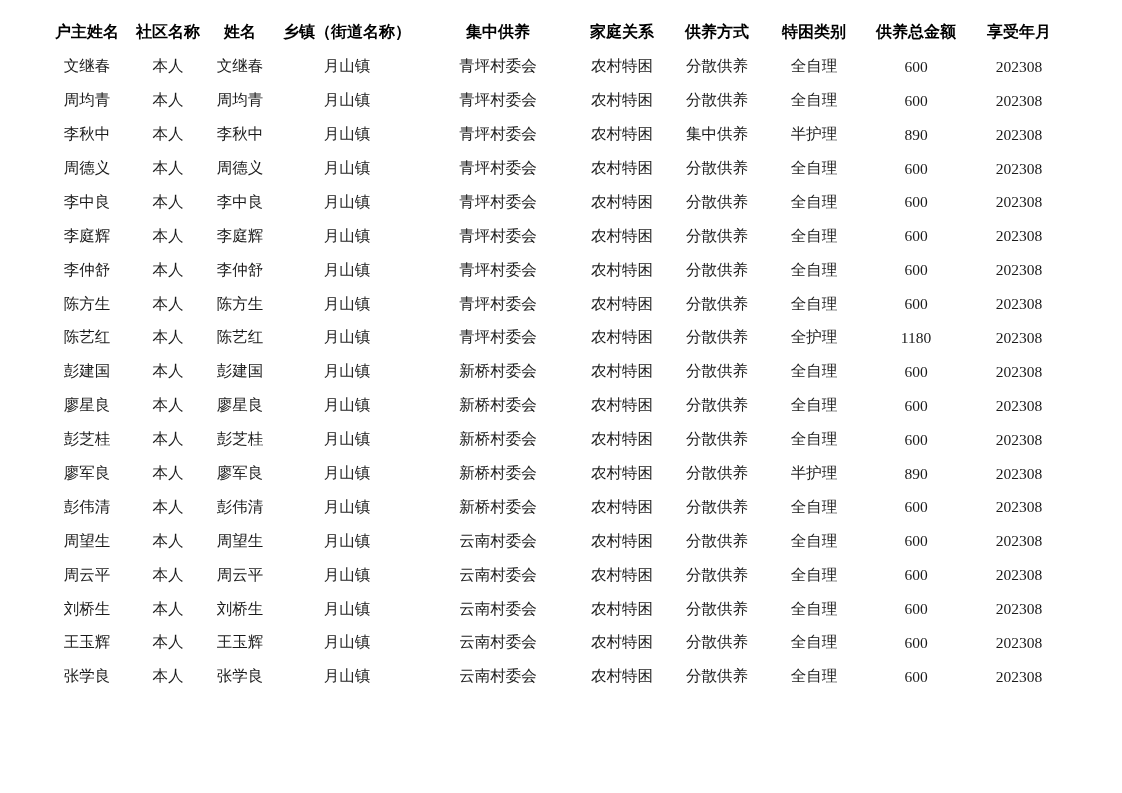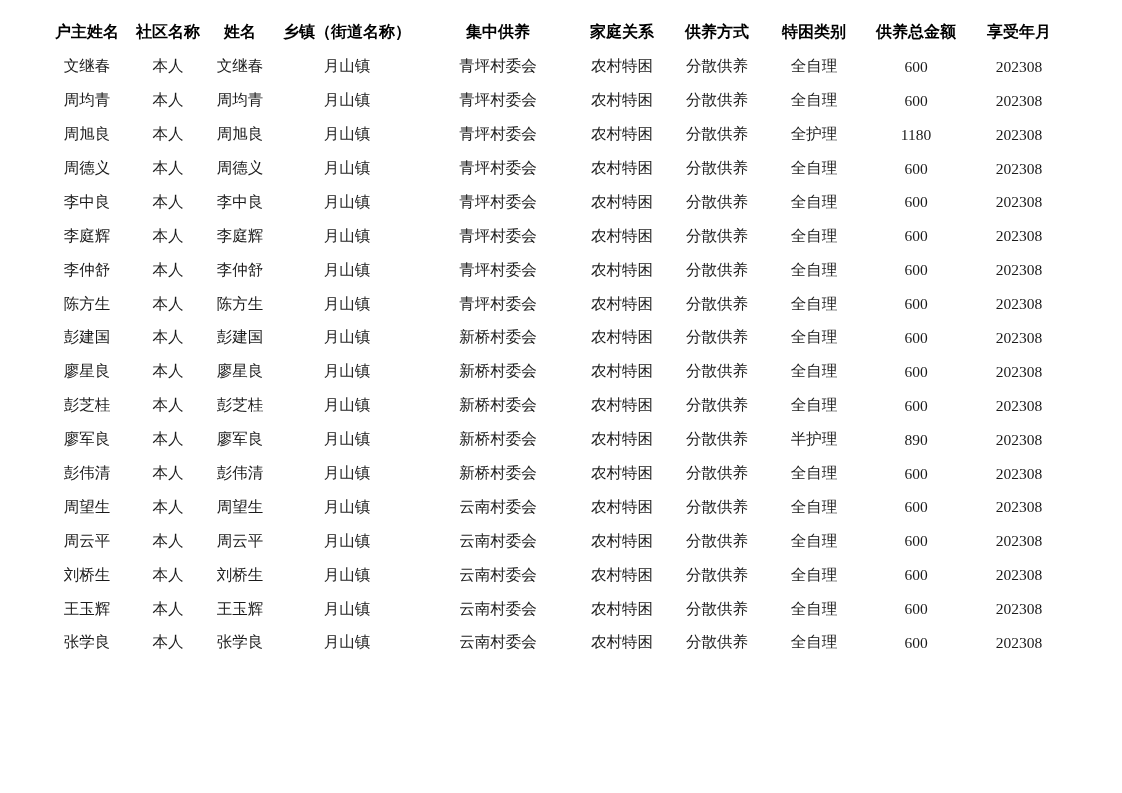--- a/index.html
+++ b/index.html
@@ -105,89 +105,101 @@
           <td>周均青</td>
           <td>月山镇</td>
           <td>青坪村委会</td>
           <td>农村特困</td>
           <td>分散供养</td>
           <td>全自理</td>
           <td>600</td>
           <td>202308</td>
         </tr>
         <tr>
-          <td>周旭良</td>
-          <td>本人</td>
-          <td>周旭良</td>
+          <td>李秋中</td>
+          <td>本人</td>
+          <td>李秋中</td>
+          <td>月山镇</td>
+          <td>青坪村委会</td>
+          <td>农村特困</td>
+          <td>集中供养</td>
+          <td>半护理</td>
+          <td>890</td>
+          <td>202308</td>
+        </tr>
+        <tr>
+          <td>周德义</td>
+          <td>本人</td>
+          <td>周德义</td>
+          <td>月山镇</td>
+          <td>青坪村委会</td>
+          <td>农村特困</td>
+          <td>分散供养</td>
+          <td>全自理</td>
+          <td>600</td>
+          <td>202308</td>
+        </tr>
+        <tr>
+          <td>李中良</td>
+          <td>本人</td>
+          <td>李中良</td>
+          <td>月山镇</td>
+          <td>青坪村委会</td>
+          <td>农村特困</td>
+          <td>分散供养</td>
+          <td>全自理</td>
+          <td>600</td>
+          <td>202308</td>
+        </tr>
+        <tr>
+          <td>李庭辉</td>
+          <td>本人</td>
+          <td>李庭辉</td>
+          <td>月山镇</td>
+          <td>青坪村委会</td>
+          <td>农村特困</td>
+          <td>分散供养</td>
+          <td>全自理</td>
+          <td>600</td>
+          <td>202308</td>
+        </tr>
+        <tr>
+          <td>李仲舒</td>
+          <td>本人</td>
+          <td>李仲舒</td>
+          <td>月山镇</td>
+          <td>青坪村委会</td>
+          <td>农村特困</td>
+          <td>分散供养</td>
+          <td>全自理</td>
+          <td>600</td>
+          <td>202308</td>
+        </tr>
+        <tr>
+          <td>陈方生</td>
+          <td>本人</td>
+          <td>陈方生</td>
+          <td>月山镇</td>
+          <td>青坪村委会</td>
+          <td>农村特困</td>
+          <td>分散供养</td>
+          <td>全自理</td>
+          <td>600</td>
+          <td>202308</td>
+        </tr>
+        <tr>
+          <td>陈艺红</td>
+          <td>本人</td>
+          <td>陈艺红</td>
           <td>月山镇</td>
           <td>青坪村委会</td>
           <td>农村特困</td>
           <td>分散供养</td>
           <td>全护理</td>
           <td>1180</td>
-          <td>202308</td>
-        </tr>
-        <tr>
-          <td>周德义</td>
-          <td>本人</td>
-          <td>周德义</td>
-          <td>月山镇</td>
-          <td>青坪村委会</td>
-          <td>农村特困</td>
-          <td>分散供养</td>
-          <td>全自理</td>
-          <td>600</td>
-          <td>202308</td>
-        </tr>
-        <tr>
-          <td>李中良</td>
-          <td>本人</td>
-          <td>李中良</td>
-          <td>月山镇</td>
-          <td>青坪村委会</td>
-          <td>农村特困</td>
-          <td>分散供养</td>
-          <td>全自理</td>
-          <td>600</td>
-          <td>202308</td>
-        </tr>
-        <tr>
-          <td>李庭辉</td>
-          <td>本人</td>
-          <td>李庭辉</td>
-          <td>月山镇</td>
-          <td>青坪村委会</td>
-          <td>农村特困</td>
-          <td>分散供养</td>
-          <td>全自理</td>
-          <td>600</td>
-          <td>202308</td>
-        </tr>
-        <tr>
-          <td>李仲舒</td>
-          <td>本人</td>
-          <td>李仲舒</td>
-          <td>月山镇</td>
-          <td>青坪村委会</td>
-          <td>农村特困</td>
-          <td>分散供养</td>
-          <td>全自理</td>
-          <td>600</td>
-          <td>202308</td>
-        </tr>
-        <tr>
-          <td>陈方生</td>
-          <td>本人</td>
-          <td>陈方生</td>
-          <td>月山镇</td>
-          <td>青坪村委会</td>
-          <td>农村特困</td>
-          <td>分散供养</td>
-          <td>全自理</td>
-          <td>600</td>
           <td>202308</td>
         </tr>
         <tr>
           <td>彭建国</td>
           <td>本人</td>
           <td>彭建国</td>
           <td>月山镇</td>
           <td>新桥村委会</td>
           <td>农村特困</td>
           <td>分散供养</td>

